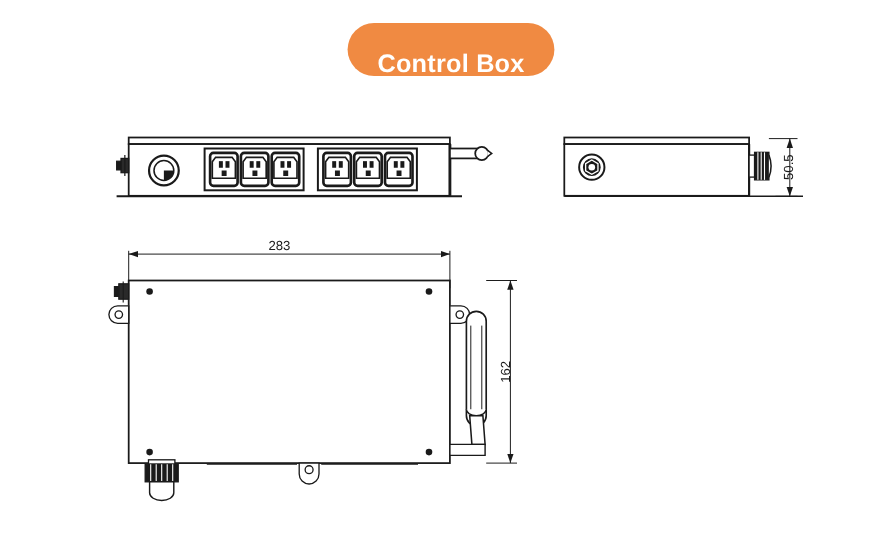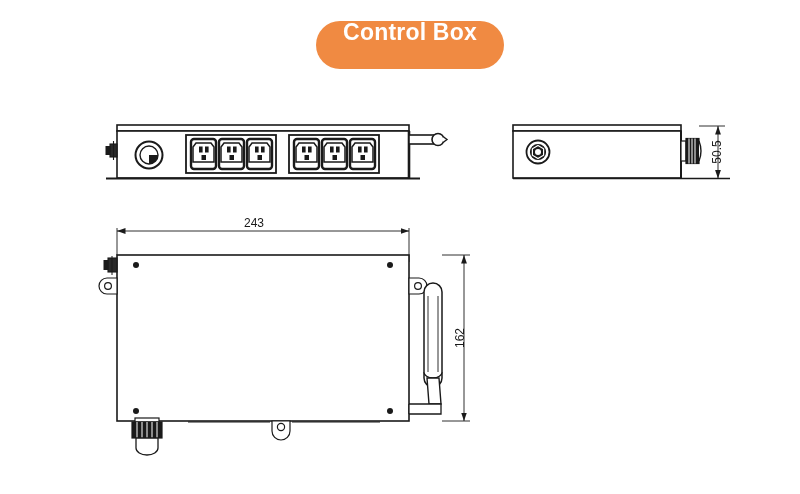--- a/index.html
+++ b/index.html
@@ -18,21 +18,21 @@
   
   #title-badge {
     position: absolute;
     left: 316px;
     top: 21px;
     width: 188px;
     height: 48px;
     border-radius: 24px;
     background: #f08a42;
     display: flex;
-    align-items: flex-start;
+    align-items: flex-end;
     justify-content: center;
     box-sizing: border-box;
   }
   #title-badge .label {
     color: #ffffff;
     font-size: 23px;
     font-weight: bold;
     letter-spacing: 0.2px;
     line-height: 1;
     white-space: nowrap;
@@ -263,17 +263,17 @@
     <g>
       <line x1="442" y1="255" x2="470" y2="255" stroke="#1a1a1a" stroke-width="0.9"></line>
       <line x1="442" y1="421" x2="470" y2="421" stroke="#1a1a1a" stroke-width="0.9"></line>
       <line x1="464" y1="255" x2="464" y2="421" stroke="#1a1a1a" stroke-width="0.9" marker-start="url(#arrHeadL)" marker-end="url(#arrHeadR)"></line>
     </g>
   </g>
 
   </g>
 </svg>
 
-<div class="dim-text" style="left:244px; top:217px;">243</div>
+<div class="dim-text" style="left:244px; top:217px;">283</div>
 
 <div class="dim-text vertical" style="left:450px; top:332px;">162</div>
 
 <div class="dim-text vertical" style="left:705px; top:146px;">50.5</div>
 
 </body></html>

